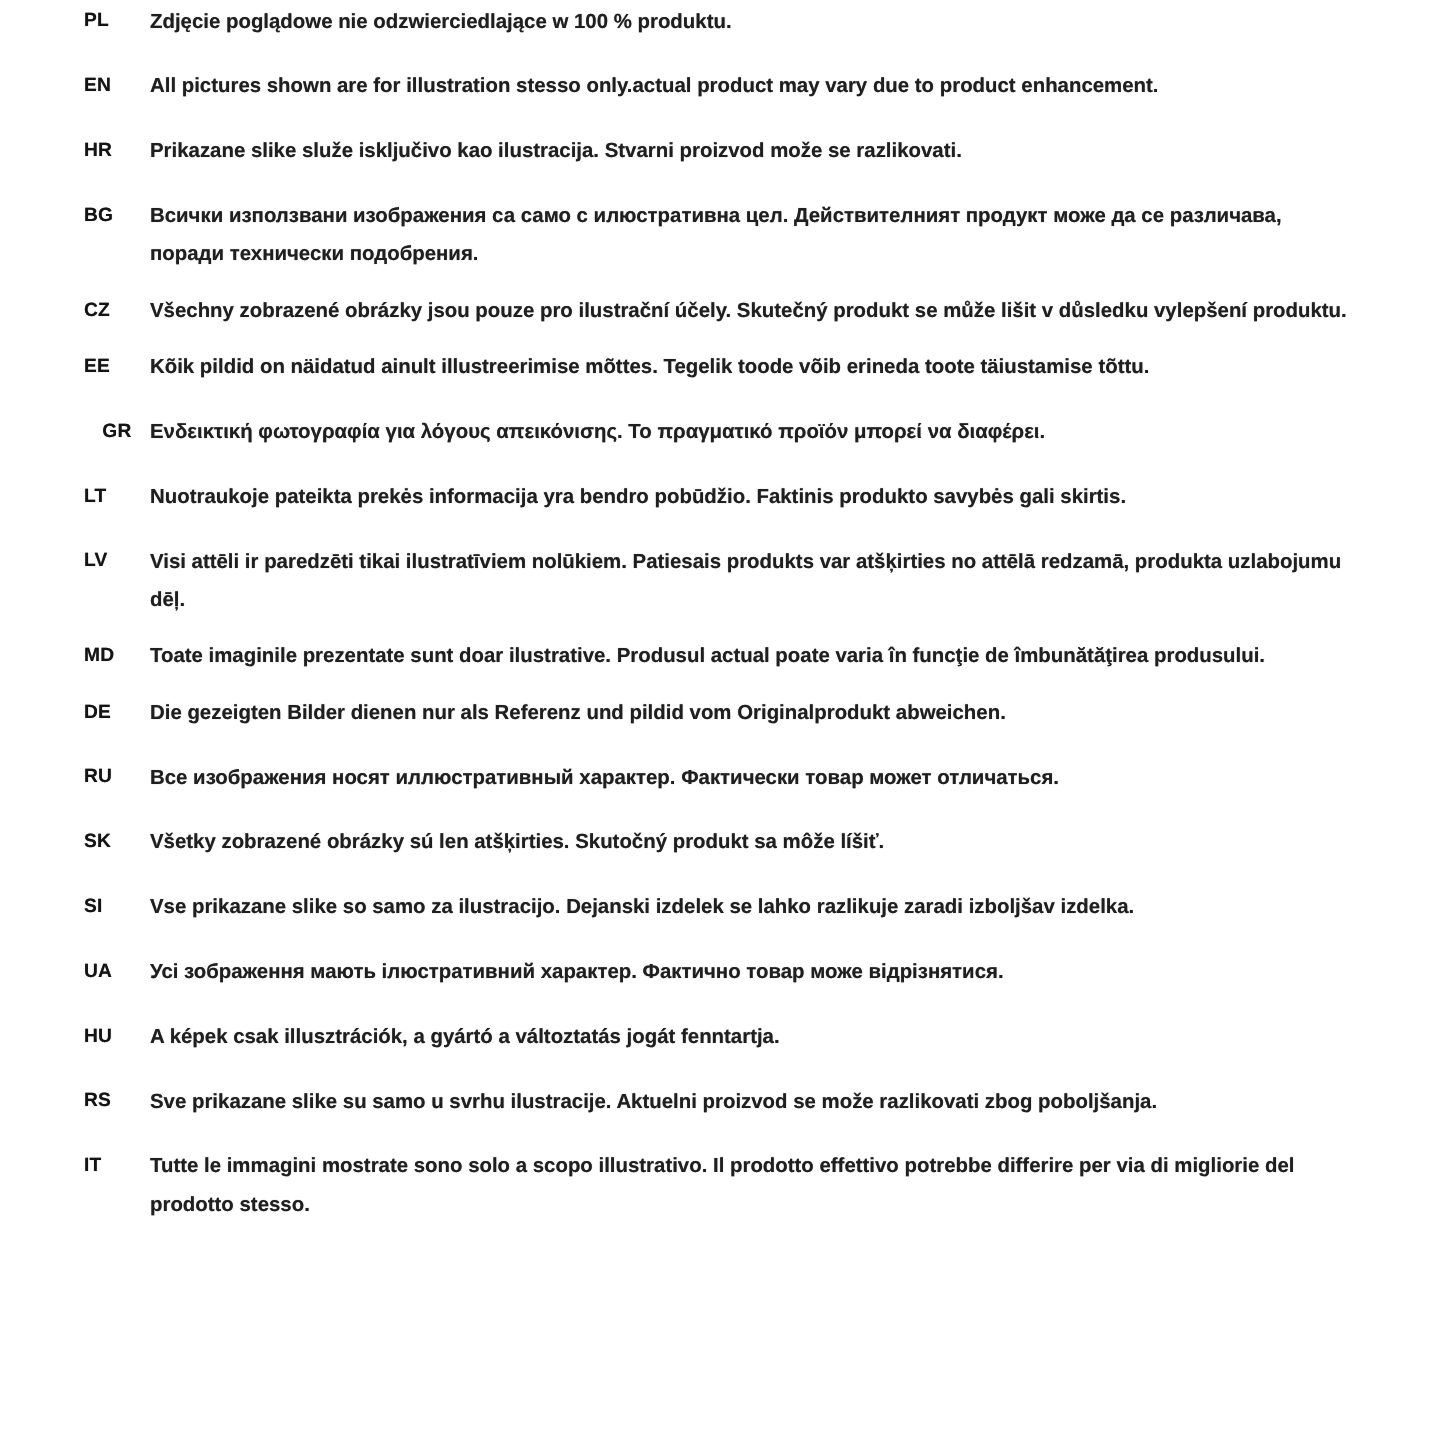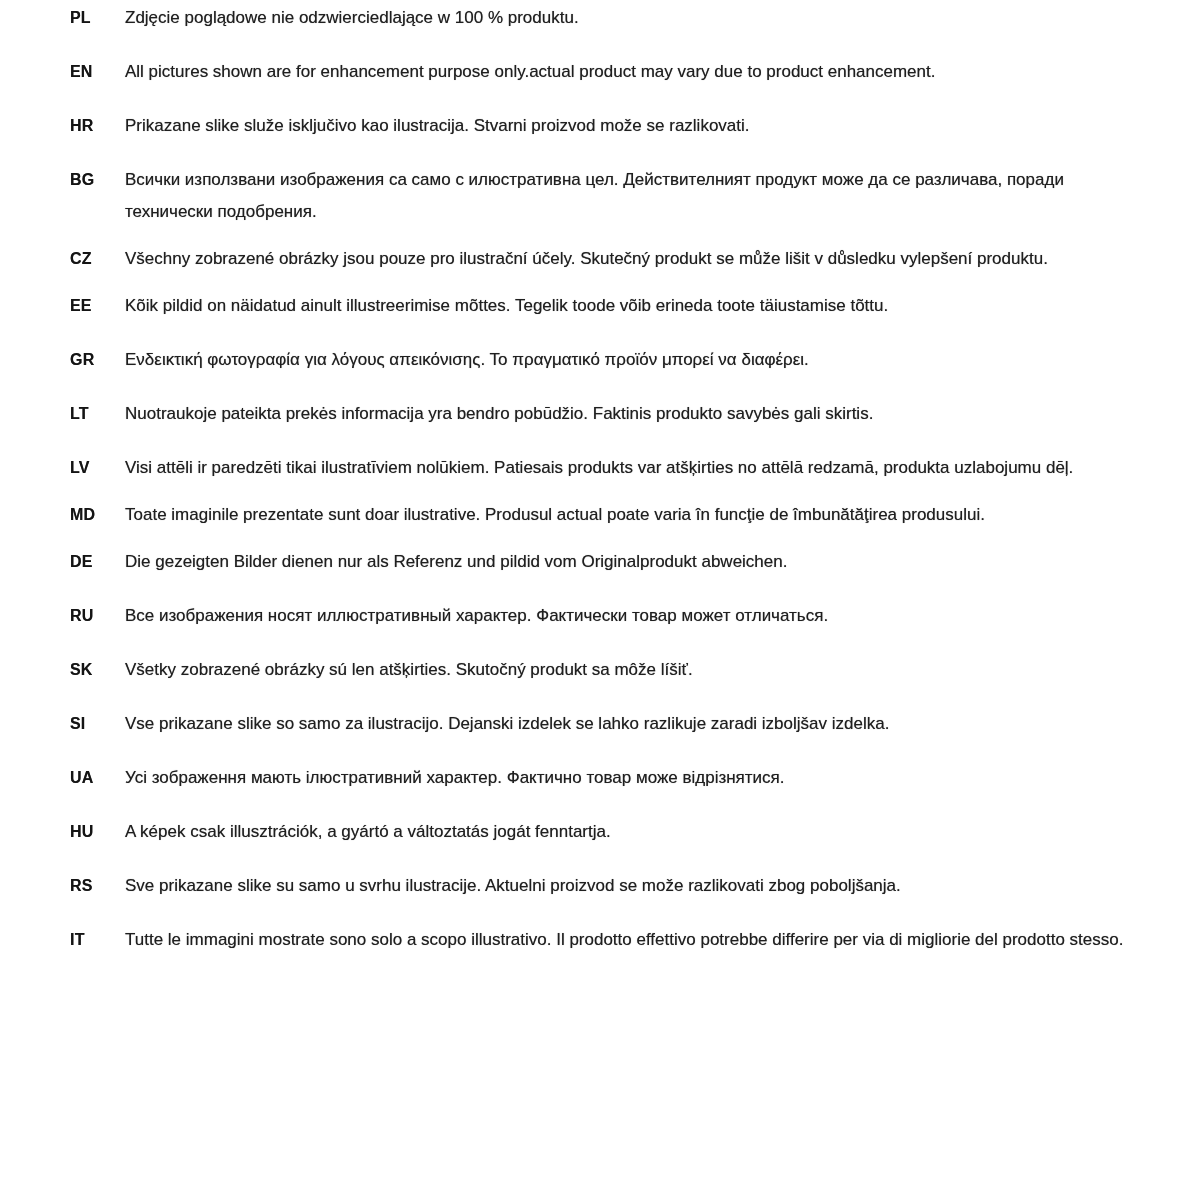--- a/index.html
+++ b/index.html
@@ -18,53 +18,53 @@
     background: #ffffff;
     font-family: "Liberation Sans", "DejaVu Sans", sans-serif;
     color: #1f1f1f;
   }
   .row {
     display: flex;
     align-items: flex-start;
     margin-bottom: 22px;
   }
   .row.ml { margin-bottom: 15px; }
-  .row.extra-top { margin-top: 18px; }
+  .row.extra-top { margin-top: 18px; text-align: center; }
   .code {
     flex: 0 0 55px;
     font-size: 16px;
     line-height: 32px;
     font-weight: 700;
     color: #141414;
     letter-spacing: 0.2px;
     text-shadow: 0 0 0.6px rgba(20,20,20,0.65);
   }
   .text {
     flex: 0 1 auto;
     max-width: 1005px;
     font-size: 17px;
     line-height: 32px;
-    font-weight: 400;
+    font-weight: 700;
     color: #1f1f1f;
     text-shadow: 0 0 0.7px rgba(35,35,35,0.65);
   }
 </style>
 </head>
 <body>
 
 <div class="page">
 
   <div class="row">
     <span class="code">PL</span>
     <span class="text">Zdjęcie poglądowe nie odzwierciedlające w 100 % produktu.</span>
   </div>
 
   <div class="row">
     <span class="code">EN</span>
-    <span class="text">All pictures shown are for enhancement purpose only.actual product may vary due to product enhancement.</span>
+    <span class="text">All pictures shown are for illustration stesso only.actual product may vary due to product enhancement.</span>
   </div>
 
   <div class="row">
     <span class="code">HR</span>
     <span class="text">Prikazane slike služe isključivo kao ilustracija. Stvarni proizvod može se razlikovati.</span>
   </div>
 
   <div class="row ml">
     <span class="code">BG</span>
     <span class="text">Всички използвани изображения са само с илюстративна цел. Действителният продукт може да се различава, поради технически подобрения.</span>

